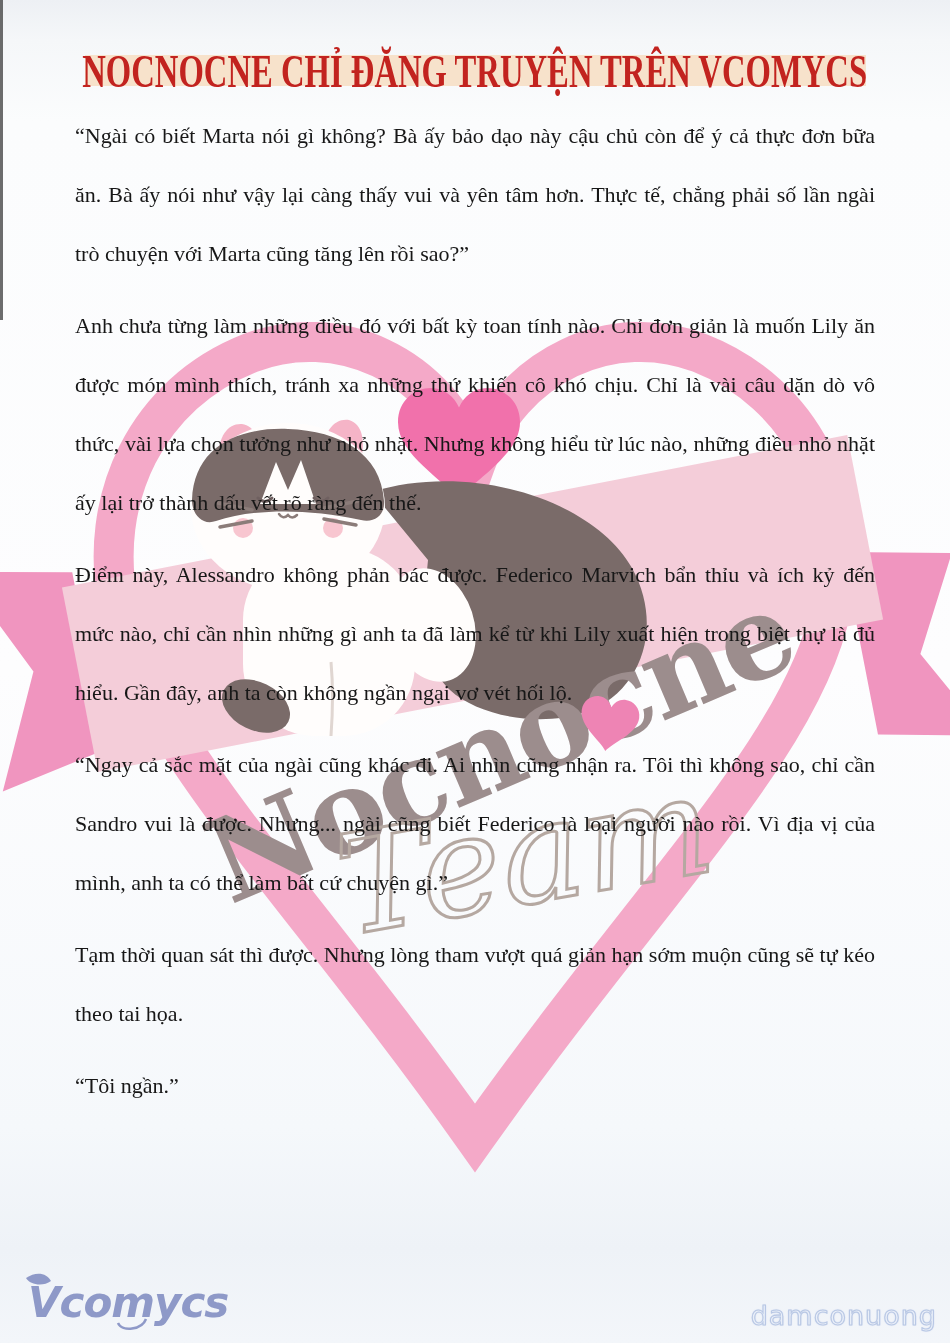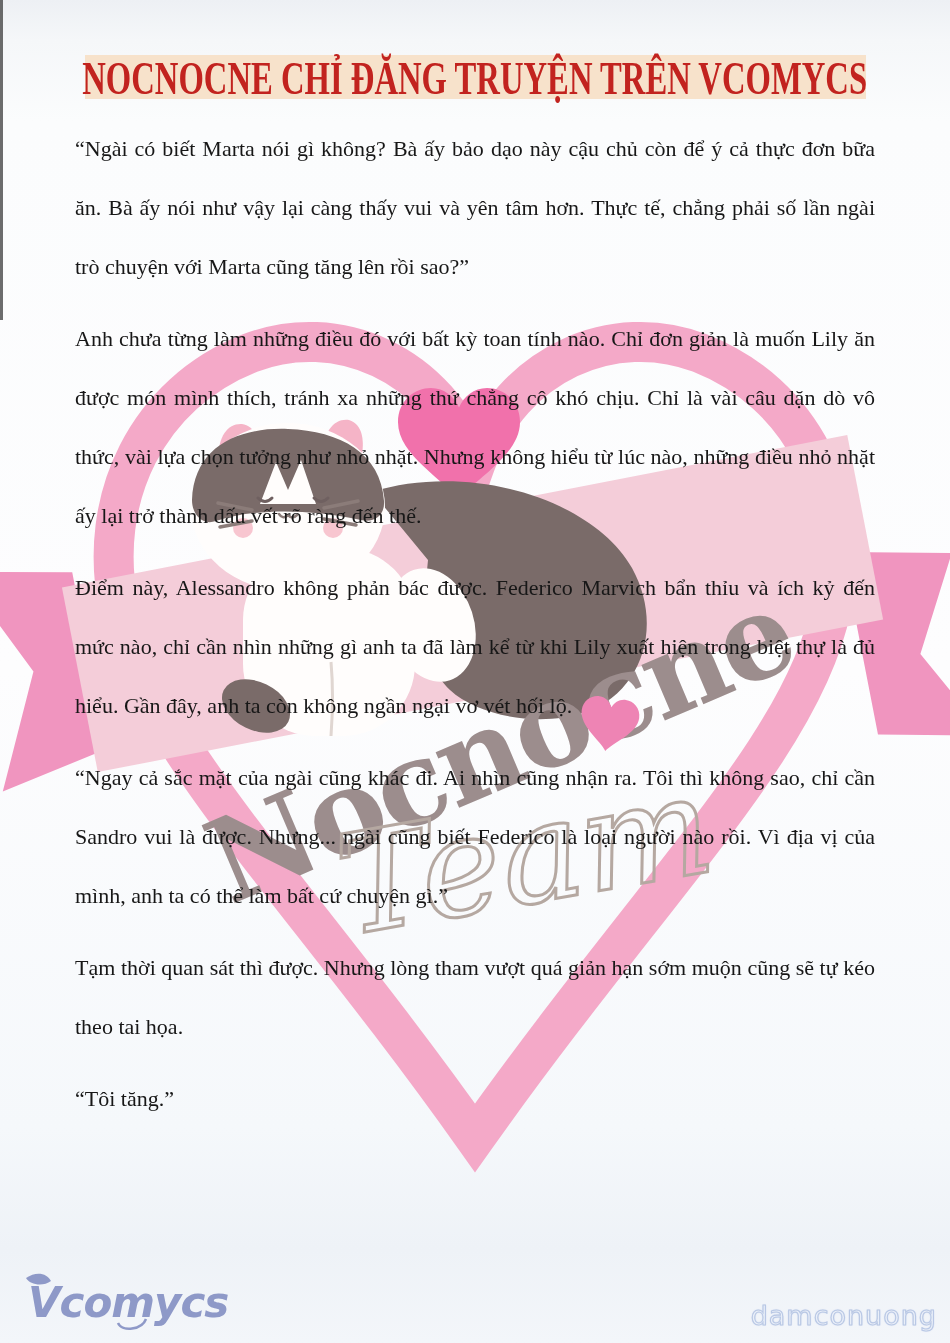--- a/index.html
+++ b/index.html
@@ -8,21 +8,21 @@
     width:950px; height:1343px;
     overflow:hidden;
     background:linear-gradient(180deg,#edf0f4 0%,#f5f7f9 3%,#fbfcfd 9%,#fdfdfe 50%,#f5f8fb 84%,#eef2f7 93%,#f3f6fa 100%);
     font-family:"Liberation Serif","DejaVu Serif",serif;
   }
   .watermark-svg { position:absolute; left:0; top:0; width:950px; height:1343px; z-index:1; }
   .edge-artifact { position:absolute; left:0; top:0; width:3px; height:320px; background:#2f2f2f; opacity:.7; z-index:3; }
 
   .banner {
     position:relative; z-index:2;
-    width:781px; height:44px;
+    width:781px; height:31px;
     margin:55px auto 0;
     background:#f7e2cb;
     display:flex; align-items:center; justify-content:center;
   }
   .banner-text {
     font-weight:bold; font-size:46px; line-height:1;
     color:#c2231f; white-space:nowrap;
     transform:scaleX(.71); transform-origin:center;
     padding-top:3px;
   }
@@ -92,25 +92,25 @@
   </svg>
 
   <div class="edge-artifact"></div>
 
   <div class="banner">
     <span class="banner-text">NOCNOCNE CHỈ ĐĂNG TRUYỆN TRÊN VCOMYCS</span>
   </div>
 
   <div class="content">
     <p>“Ngài có biết Marta nói gì không? Bà ấy bảo dạo này cậu chủ còn để ý cả thực đơn bữa ăn. Bà ấy nói như vậy lại càng thấy vui và yên tâm hơn. Thực tế, chẳng phải số lần ngài trò chuyện với Marta cũng tăng lên rồi sao?”</p>
-    <p>Anh chưa từng làm những điều đó với bất kỳ toan tính nào. Chỉ đơn giản là muốn Lily ăn được món mình thích, tránh xa những thứ chẳng cô khó chịu. Chỉ là vài câu dặn dò vô thức, vài lựa chọn tưởng như nhỏ nhặt. Nhưng không hiểu từ lúc nào, những điều nhỏ nhặt ấy lại trở thành dấu vết rõ ràng đến thế.</p>
+    <p>Anh chưa từng làm những điều đó với bất kỳ toan tính nào. Chỉ đơn giản là muốn Lily ăn được món mình thích, tránh xa những thứ khiến cô khó chịu. Chỉ là vài câu dặn dò vô thức, vài lựa chọn tưởng như nhỏ nhặt. Nhưng không hiểu từ lúc nào, những điều nhỏ nhặt ấy lại trở thành dấu vết rõ ràng đến thế.</p>
     <p>Điểm này, Alessandro không phản bác được. Federico Marvich bẩn thỉu và ích kỷ đến mức nào, chỉ cần nhìn những gì anh ta đã làm kể từ khi Lily xuất hiện trong biệt thự là đủ hiểu. Gần đây, anh ta còn không ngần ngại vơ vét hối lộ.</p>
     <p>“Ngay cả sắc mặt của ngài cũng khác đi. Ai nhìn cũng nhận ra. Tôi thì không sao, chỉ cần Sandro vui là được. Nhưng... ngài cũng biết Federico là loại người nào rồi. Vì địa vị của mình, anh ta có thể làm bất cứ chuyện gì.”</p>
     <p>Tạm thời quan sát thì được. Nhưng lòng tham vượt quá giản hạn sớm muộn cũng sẽ tự kéo theo tai họa.</p>
-    <p>“Tôi tăng.”</p>
+    <p>“Tôi ngần.”</p>
   </div>
 
   <svg class="footer-logo" width="214" height="64" viewBox="0 0 214 64">
     <path d="M2,11 C12,4 23,6 27,14 C19,20 6,18 2,11 Z" fill="#8e99c8"></path>
     <text x="4" y="50" font-family="'DejaVu Sans','Liberation Sans',sans-serif" font-style="italic" font-weight="bold" font-size="42" letter-spacing="-1" fill="#8e99c8">Vcomycs</text>
     <path d="M122,52 C118,63 98,65 94,56" stroke="#8e99c8" stroke-width="2.5" fill="none"></path>
   </svg>
 
   <div class="credit">damconuong</div>
 

